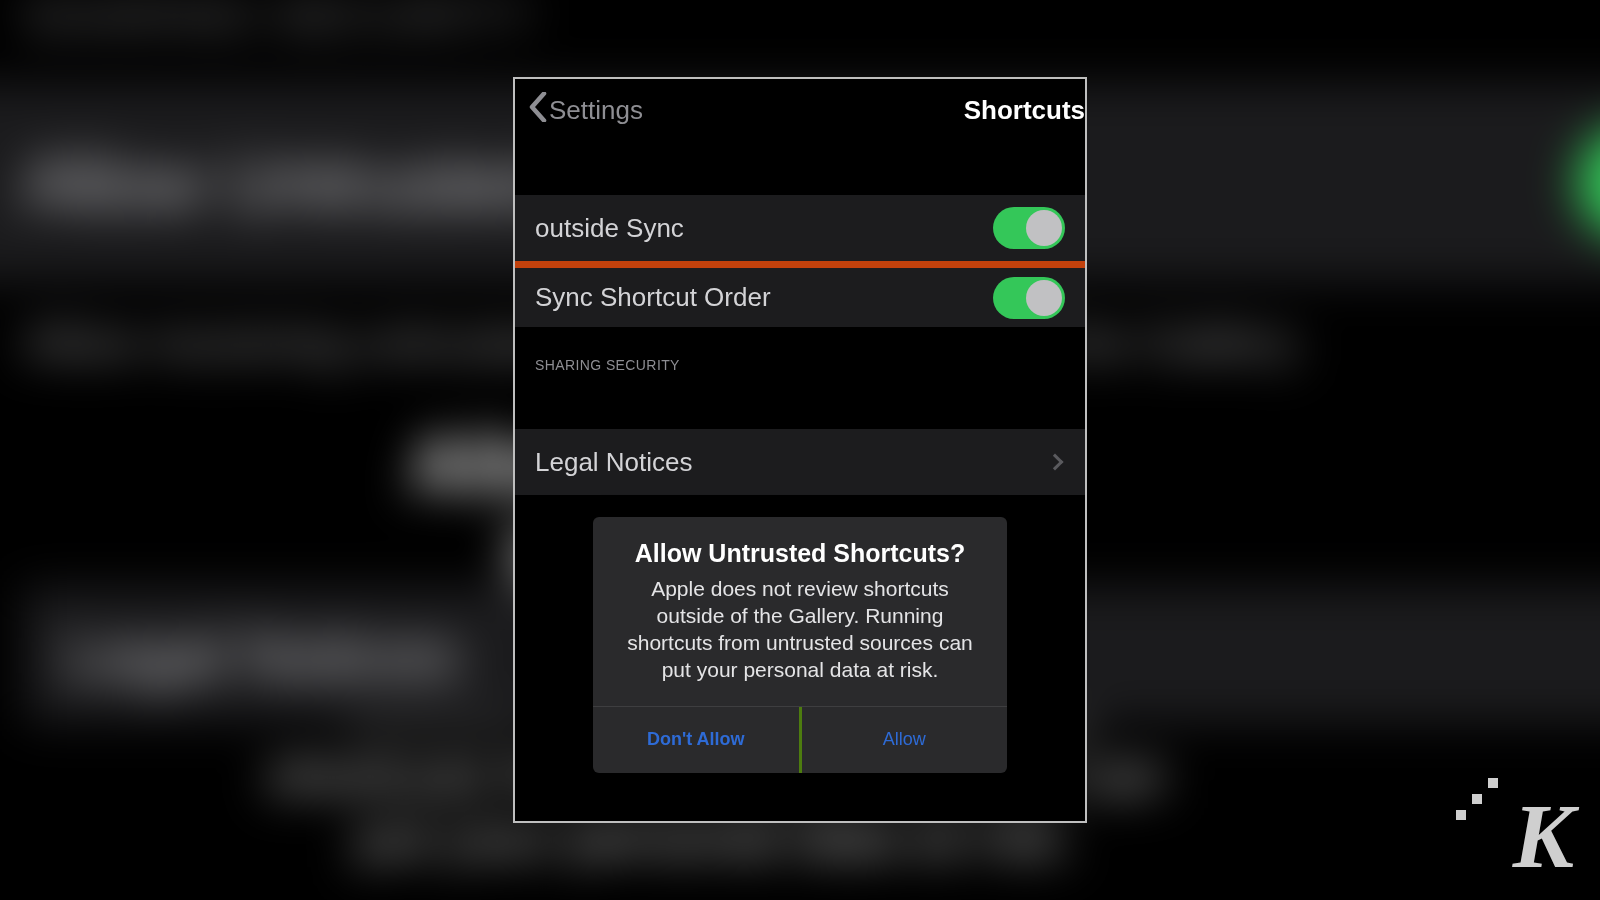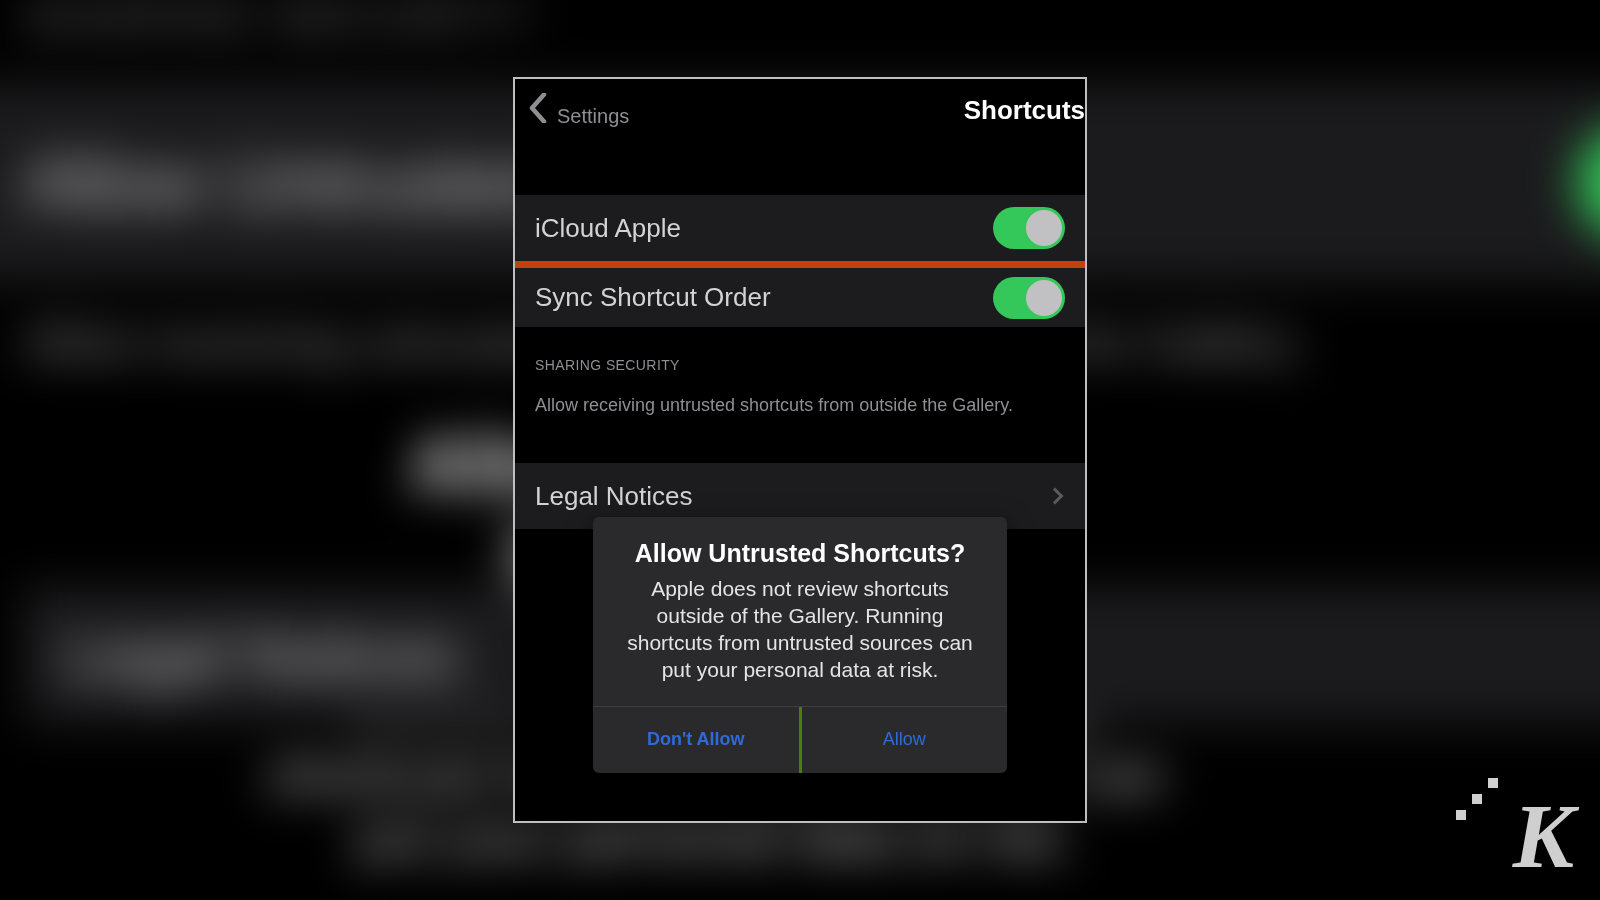--- a/index.html
+++ b/index.html
@@ -113,24 +113,24 @@
 
   .navbar {
     height: 62px;
     display: flex;
     align-items: center;
     position: relative;
     padding: 0 14px;
   }
   .back {
     display: flex;
-    align-items: flex-end;
-    gap: 10px;
+    align-items: center;
+    gap: 2px;
     color: #8e8e93;
-    font-size: 20px;
+    font-size: 26px;
   }
   .back svg { width: 18px; height: 30px; }
   .title {
     position: absolute;
     left: 0; right: 0;
     text-align: right;
     color: #fff;
     font-size: 26px;
     font-weight: 700;
     pointer-events: none;
@@ -250,33 +250,32 @@
       </span>
       <span>Settings</span>
     </div>
     <div class="title">Shortcuts</div>
   </div>
 
   <div class="spacer-top"></div>
 
   <div class="group">
     <div class="row">
-      <span class="label">iCloud Apple</span>
+      <span class="label">outside Sync</span>
       <span class="toggle"></span>
     </div>
     <div class="row">
       <span class="label">Sync Shortcut Order</span>
       <span class="toggle"></span>
     </div>
   </div>
 
   <div class="section-header">SHARING SECURITY</div>
 
 
-  <div class="section-footer">Allow receiving untrusted shortcuts from outside the Gallery.</div>
 
   <div class="spacer-mid"></div>
 
   <div class="group">
     <div class="row">
       <span class="label">Legal Notices</span>
       <span class="chev"></span>
     </div>
   </div>
 

